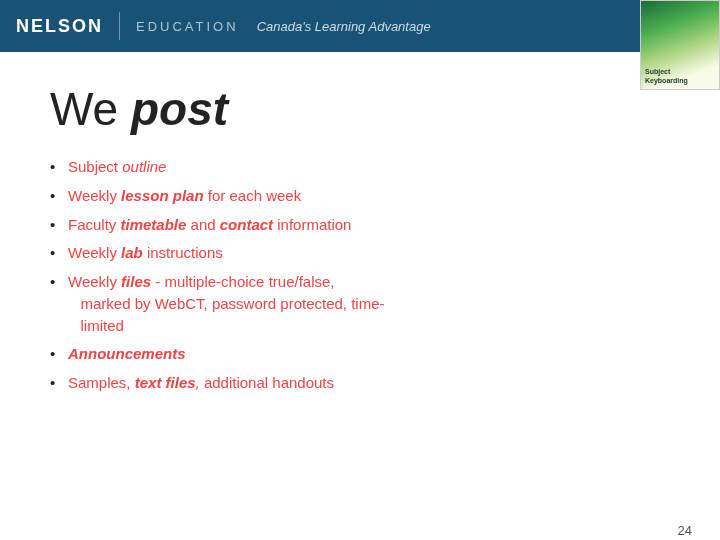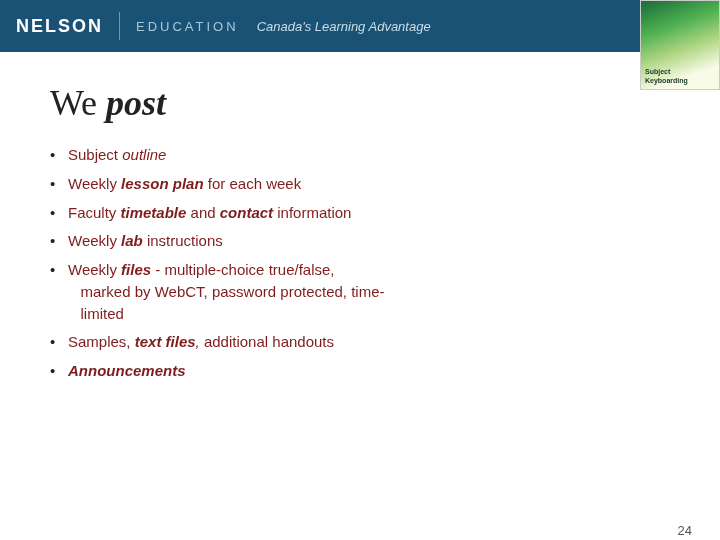--- a/index.html
+++ b/index.html
@@ -86,41 +86,41 @@
     }
 
     
     .main {
       padding: 30px 50px 20px 50px;
       height: calc(540px - 52px);
       position: relative;
     }
 
     .slide-title {
-      font-size: 36px;
+      font-size: 46px;
       font-weight: normal;
       color: #222222;
       margin-bottom: 20px;
-      font-family: Liberation Serif, serif;
+      font-family: Liberation Sans, sans-serif;
     }
 
     .slide-title .bold-italic {
       font-weight: bold;
       font-style: italic;
     }
 
     .bullet-list {
       list-style: none;
       padding: 0;
       margin: 0;
     }
 
     .bullet-list li {
       font-size: 15px;
-      color: #7f1d1d;
+      color: #ef4444;
       margin-bottom: 7px;
       padding-left: 18px;
       position: relative;
       line-height: 1.45;
     }
 
     .bullet-list li::before {
       content: '•';
       position: absolute;
       left: 0;
@@ -178,23 +178,23 @@
 
     <li>
       <span>Weekly </span><span class="bold-italic">lab</span><span> instructions</span>
     </li>
 
     <li>
       <span>Weekly </span><span class="bold-italic">files</span><span> - multiple-choice true/false,<br>&nbsp;&nbsp;&nbsp;marked by WebCT, password protected, time-<br>&nbsp;&nbsp;&nbsp;limited</span>
     </li>
 
     <li>
+      <span class="bold-italic">Announcements</span>
+    </li>
+
+    <li>
       <span>Samples, </span><span class="bold-italic">text files</span><span class="italic">,</span><span> additional handouts</span>
-    </li>
-
-    <li>
-      <span class="bold-italic">Announcements</span>
     </li>
 
   </ul>
 
   <div class="page-number">24</div>
 </div>
 
 </body></html>

